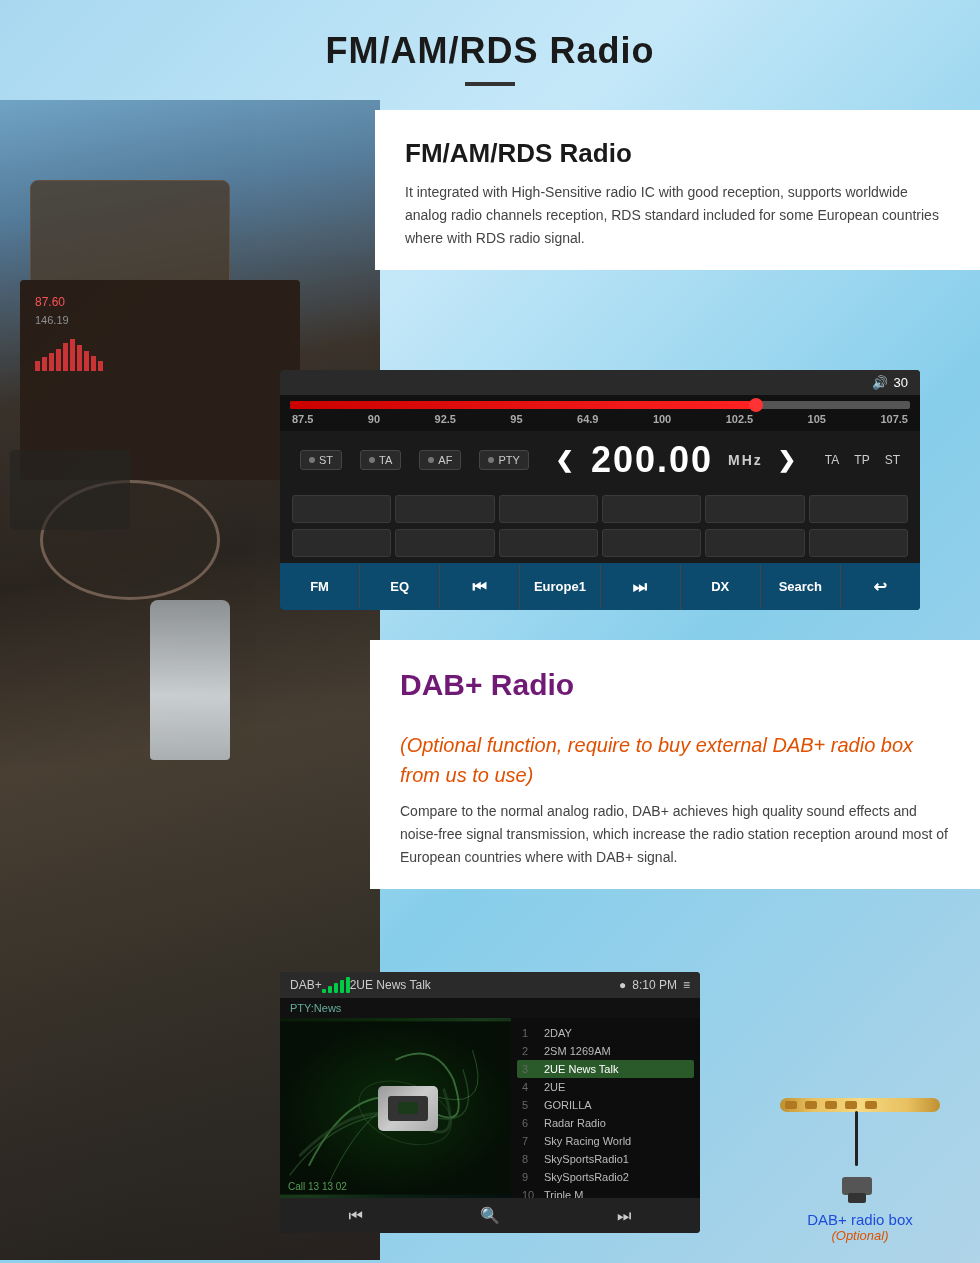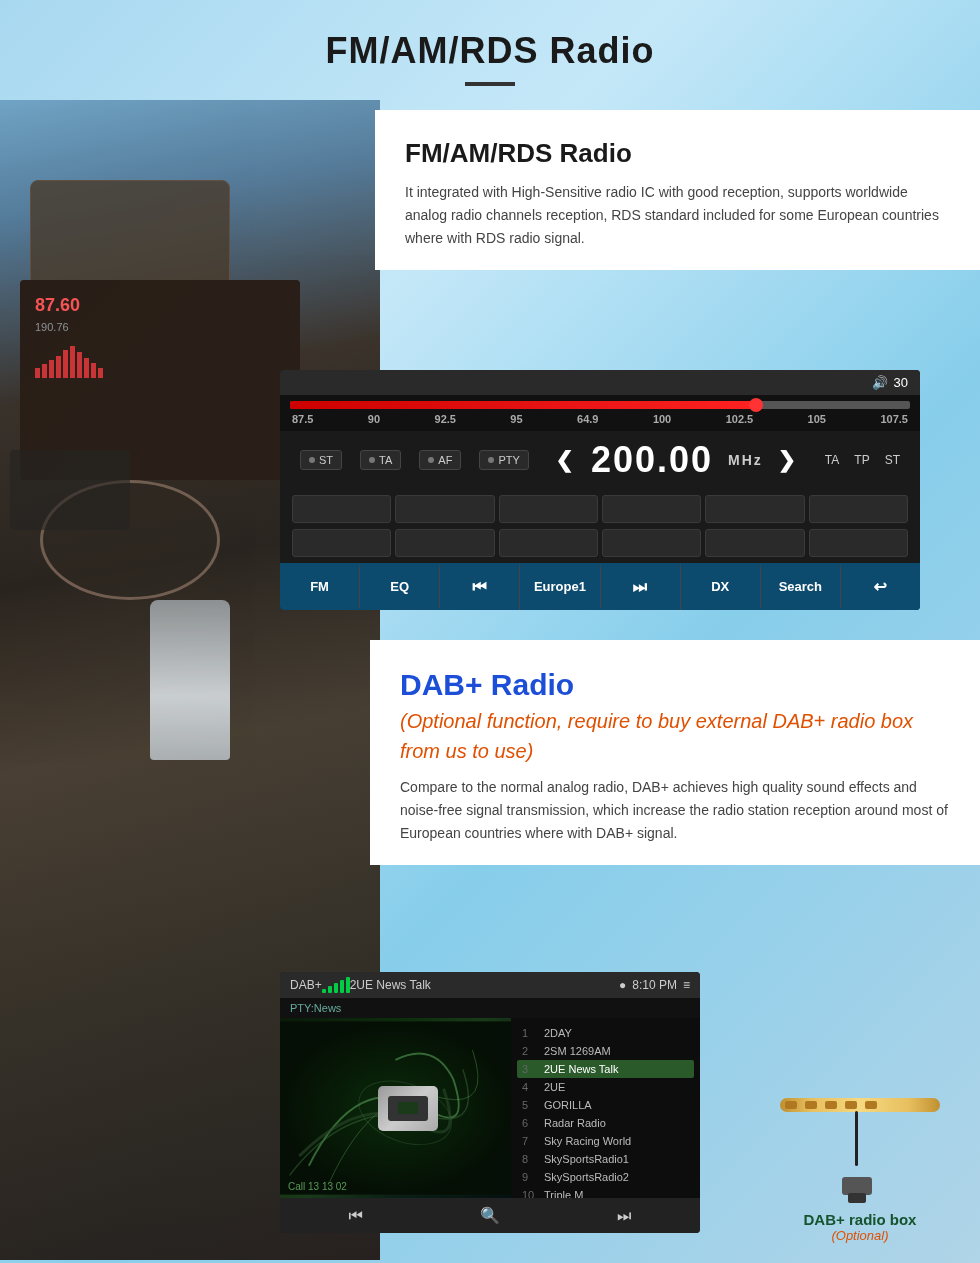--- a/index.html
+++ b/index.html
@@ -246,22 +246,22 @@
       right: 0;
       width: 610px;
       background: #fff;
       padding: 28px 30px 20px;
       z-index: 10;
     }
 
     .dab-title {
       font-size: 30px;
       font-weight: 900;
-      color: #1d4ed8;
-      margin-bottom: 4px;
+      color: #701a75;
+      margin-bottom: 28px;
     }
 
     .dab-optional {
       color: #e05000;
       font-size: 20px;
       font-style: italic;
       margin-bottom: 10px;
       line-height: 1.5;
     }
 
@@ -364,22 +364,22 @@
       position: absolute;
       bottom: 20px;
       right: 20px;
       width: 200px;
       z-index: 10;
       text-align: center;
     }
 
     .dab-box-label {
       font-size: 15px;
-      font-weight: bold;
-      color: #14532d;
+      font-weight: normal;
+      color: #1d4ed8;
     }
 
     .dab-box-optional {
       font-size: 13px;
       color: #e05000;
       font-style: italic;
     }
 
     
     .signal-bars {
@@ -404,22 +404,22 @@
 
   <div style="position:absolute;top:100px;left:0;width:380px;height:1160px;z-index:1;
     background:linear-gradient(170deg,#6a9ec0 0%,#4a7090 10%,#2c1f15 25%,#1a1008 40%,#3d2d1e 55%,#2a1e12 75%,#1a0e08 100%);
     opacity:0.9;">
 
     <div style="position:absolute;top:80px;left:30px;width:200px;height:120px;
       background:rgba(60,40,20,0.8);border-radius:8px;border:1px solid #5a4030;"></div>
     <div style="position:absolute;top:180px;left:20px;width:280px;height:200px;
       background:rgba(20,10,5,0.9);border-radius:5px;">
       <div style="background:#1a0a00;padding:10px;border-radius:4px;overflow:hidden;width:100%;height:100%;position:relative;">
-        <div style="color:#ff4444;font-size:18px;font-weight:bold;padding:5px;">87.60</div>
-        <div style="color:#888;font-size:11px;padding:0 5px;">190.76</div>
+        <div style="color:#ff4444;font-size:12px;font-weight:normal;padding:5px;">87.60</div>
+        <div style="color:#888;font-size:11px;padding:0 5px;">146.19</div>
         <div style="display:flex;align-items:flex-end;gap:2px;padding:5px;height:50px;">
           <div style="width:5px;height:10px;background:#cc2222;"></div>
           <div style="width:5px;height:14px;background:#cc2222;"></div>
           <div style="width:5px;height:18px;background:#cc2222;"></div>
           <div style="width:5px;height:22px;background:#cc2222;"></div>
           <div style="width:5px;height:28px;background:#cc2222;"></div>
           <div style="width:5px;height:32px;background:#cc2222;"></div>
           <div style="width:5px;height:26px;background:#cc2222;"></div>
           <div style="width:5px;height:20px;background:#cc2222;"></div>
           <div style="width:5px;height:15px;background:#cc2222;"></div>

